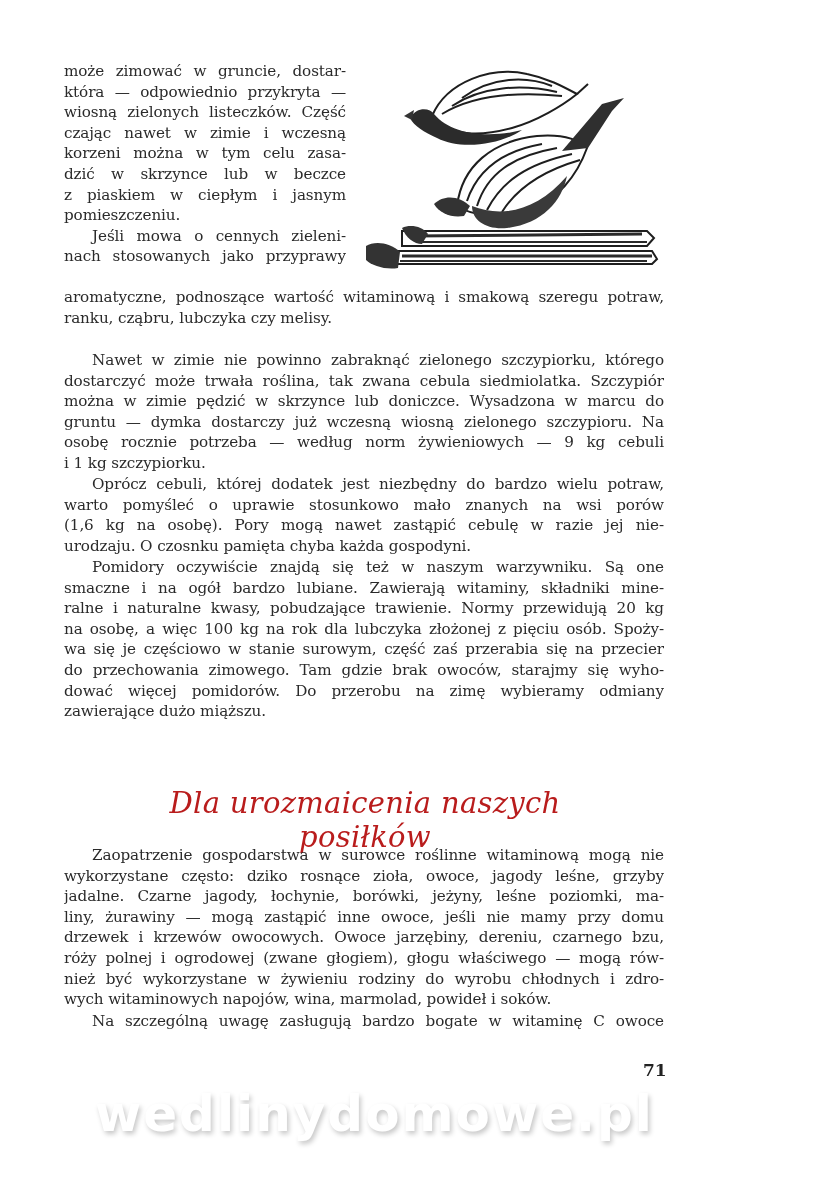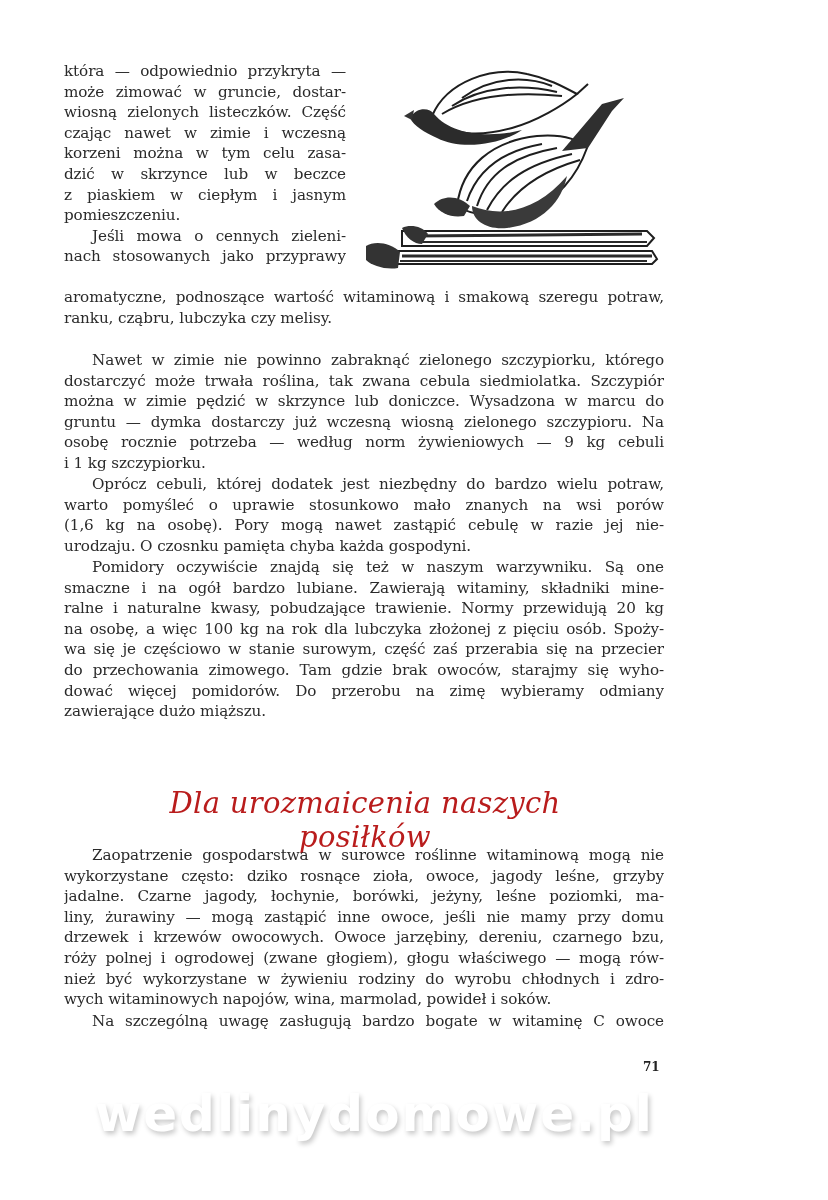--- a/index.html
+++ b/index.html
@@ -58,21 +58,21 @@
       font-family: "DejaVu Serif", "Liberation Serif", serif;
       font-style: italic;
       font-size: 29px;
       color: #b91c1c;
       letter-spacing: 0.3px;
     }
     .page-number {
       position: absolute;
       left: 643px;
       top: 1060px;
-      font-size: 12px;
+      font-size: 17px;
       font-weight: bold;
       color: #222;
       font-family: "DejaVu Serif", serif;
     }
     .watermark {
       position: absolute;
       left: 95px;
       top: 1085px;
       width: 660px;
       font-family: "DejaVu Sans", "Liberation Sans", sans-serif;
@@ -83,22 +83,22 @@
       text-shadow: 2px 3px 5px rgba(0,0,0,0.22);
       white-space: nowrap;
     }
   </style>
 </head>
 <body>
 
 <div class="page">
 
   <div class="text narrow" style="top:61px;">
+    <span class="line">może zimować w gruncie, dostar-</span>
     <span class="line">która — odpowiednio przykryta —</span>
-    <span class="line">może zimować w gruncie, dostar-</span>
     <span class="line">wiosną zielonych listeczków. Część</span>
     <span class="line">czając nawet w zimie i wczesną</span>
     <span class="line">korzeni można w tym celu zasa-</span>
     <span class="line">dzić w skrzynce lub w beczce</span>
     <span class="line">z piaskiem w ciepłym i jasnym</span>
     <span class="line last">pomieszczeniu.</span>
     <span class="line" style="padding-left:28px;">Jeśli mowa o cennych zieleni-</span>
     <span class="line">nach stosowanych jako przyprawy</span>
   </div>
 

